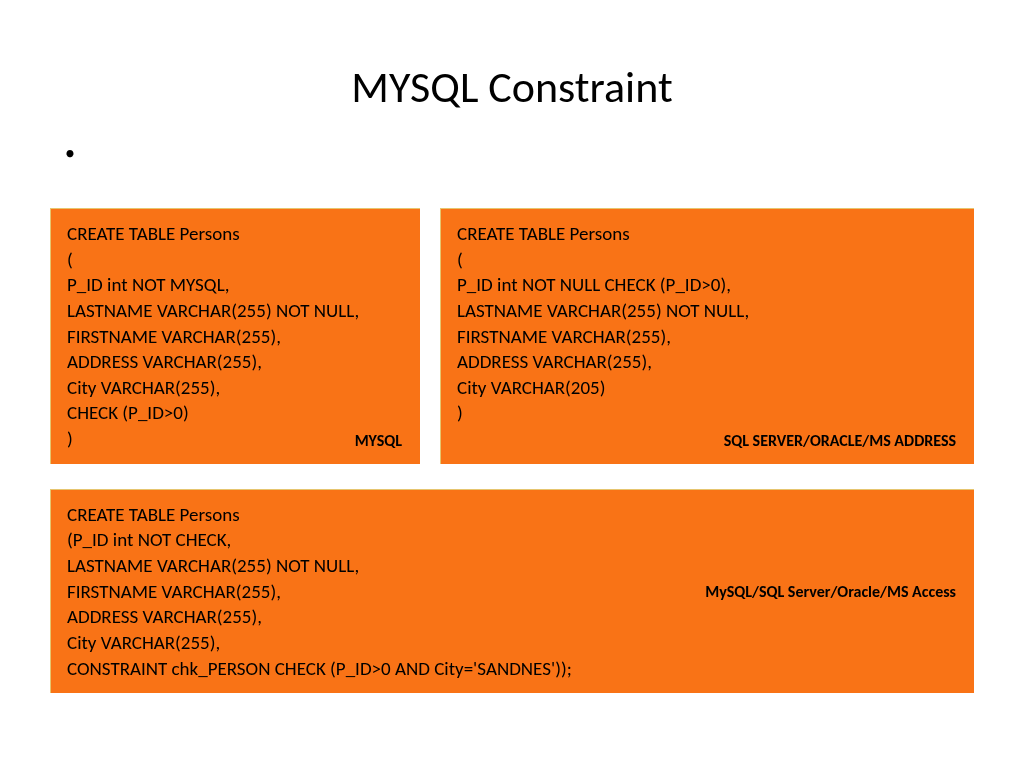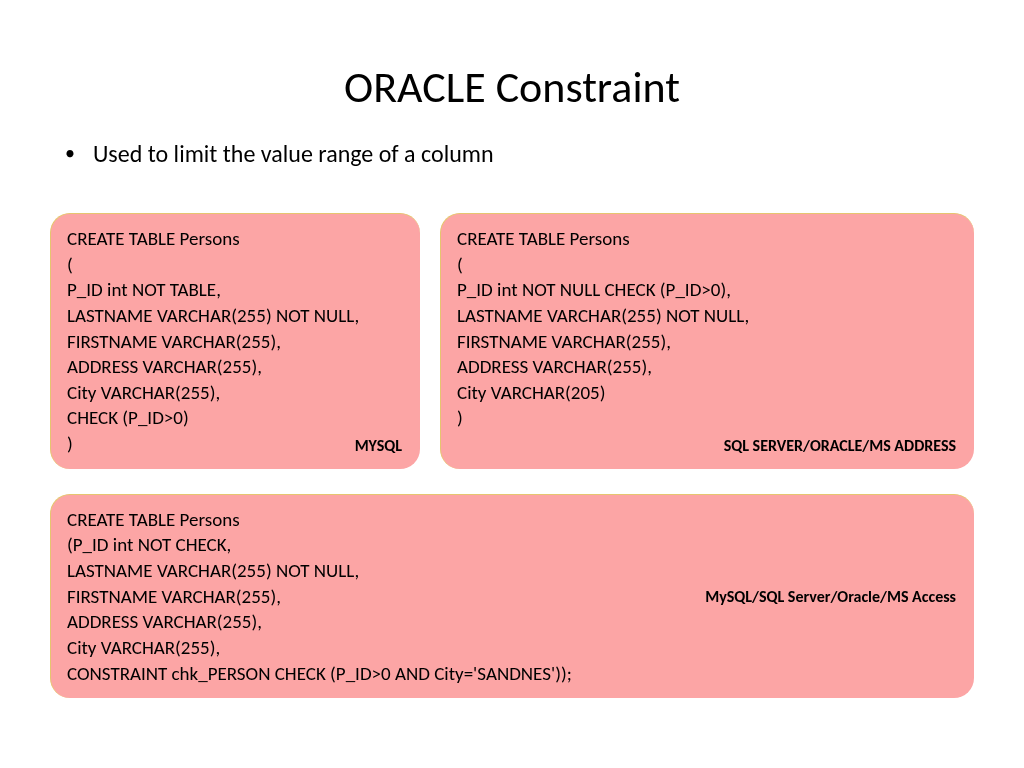--- a/index.html
+++ b/index.html
@@ -36,63 +36,61 @@
   .bullet-text {
     font-size: 24px;
     color: #000;
   }
   .row {
     display: flex;
     gap: 20px;
     margin-bottom: 25px;
   }
   .codebox {
-    background: #fca5a5;
+    background: #f97316;
     border-top: 1px solid #e6c56f;
     border-left: 1px solid #e6c56f;
     padding: 12px 4px 12px 16px;
     font-size: 19px;
     line-height: 1.35;
     color: #000;
     position: relative;
     flex: 1;
     min-height: 50px;
-    border-radius: 20px;
   }
   .codebox .line { white-space: pre; }
   .codebox .label {
     position: absolute;
     font-weight: 700;
     font-size: 16px;
     color: #000;
   }
   .label-br { right: 18px; bottom: 12px; }
   .label-mr { right: 18px; top: 50%; transform: translateY(-50%); text-align: right; }
   .box1 { width: 370px; flex: none; }
   .box2 { flex: 1; }
   .box3 { width: 100%; }
   .box3wrap { padding-left: 0; }
 </style>
 </head>
 <body>
 
 <div class="slide">
 
-  <h1 class="title">ORACLE Constraint</h1>
+  <h1 class="title">MYSQL Constraint</h1>
 
   <div class="bullet-row">
     <span class="bullet">•</span>
-    <span class="bullet-text">Used to limit the value range of a column</span>
   </div>
 
   <div class="row">
     <div class="codebox box1">
       <div class="line">CREATE TABLE Persons</div>
       <div class="line">(</div>
-      <div class="line">P_ID int NOT TABLE,</div>
+      <div class="line">P_ID int NOT MYSQL,</div>
       <div class="line">LASTNAME VARCHAR(255) NOT NULL,</div>
       <div class="line">FIRSTNAME VARCHAR(255),</div>
       <div class="line">ADDRESS VARCHAR(255),</div>
       <div class="line">City VARCHAR(255),</div>
       <div class="line">CHECK (P_ID&gt;0)</div>
       <div class="line">)</div>
       <div class="label label-br">MYSQL</div>
     </div>
 
     <div class="codebox box2">

